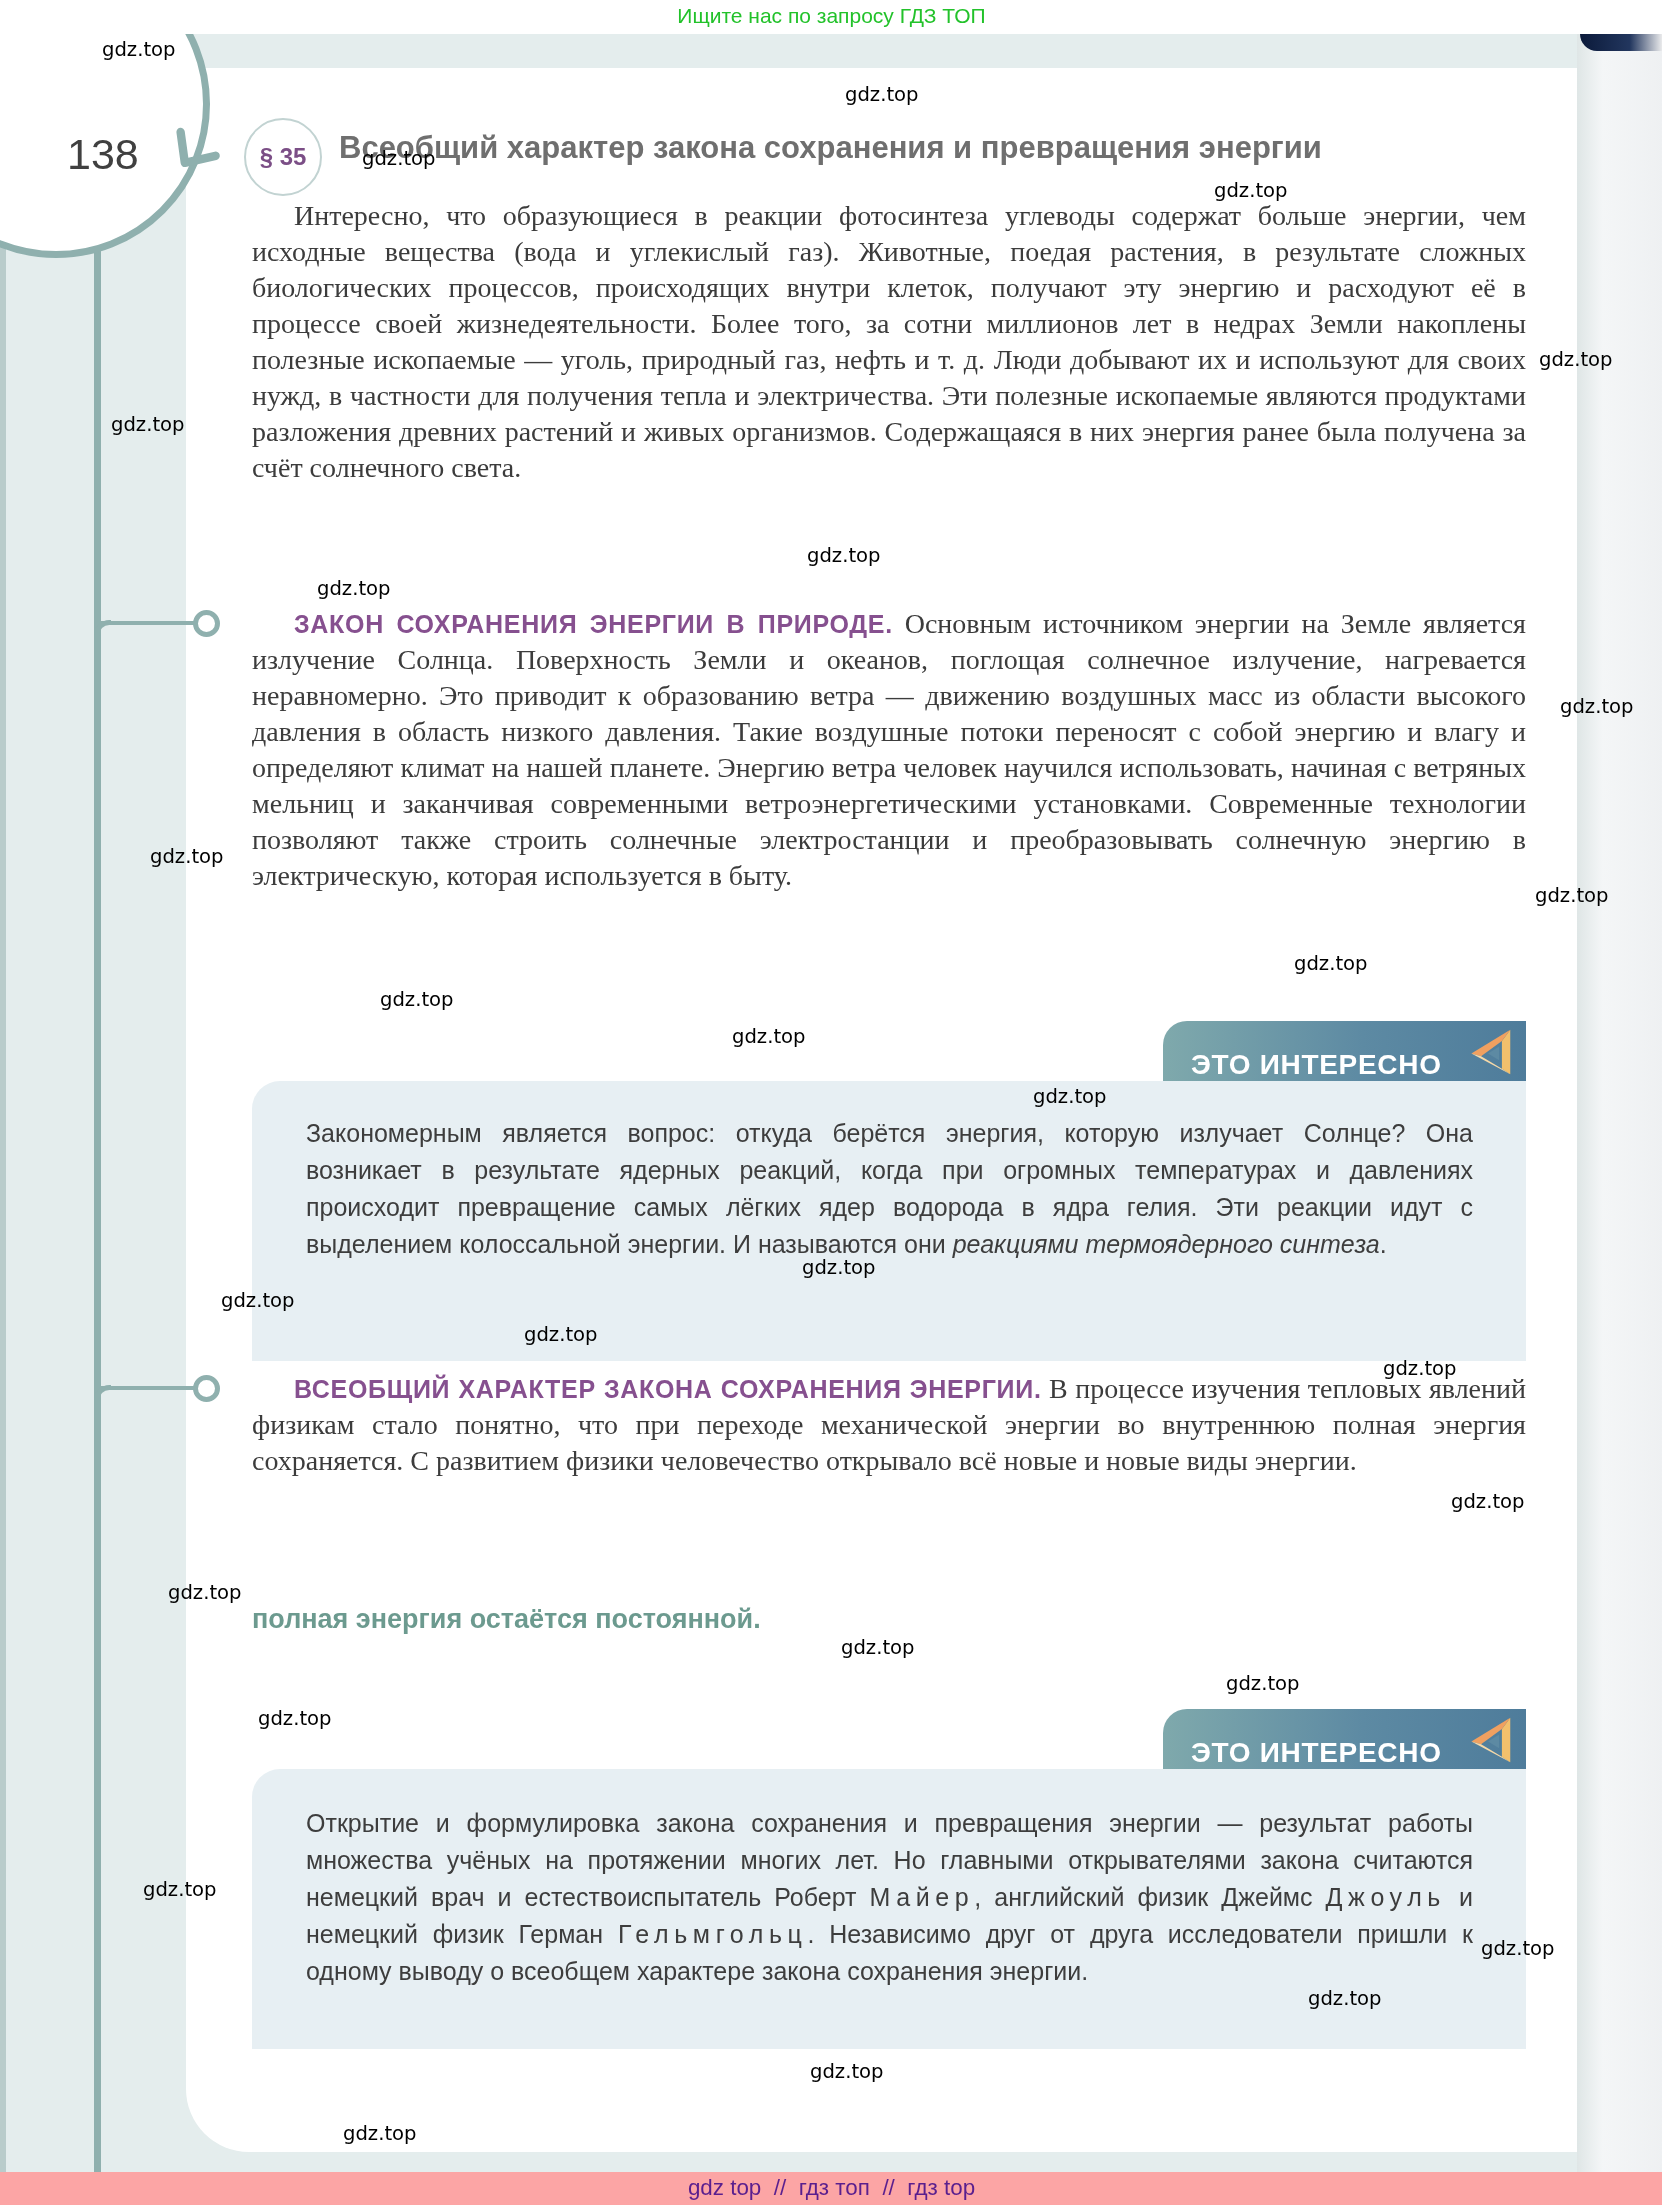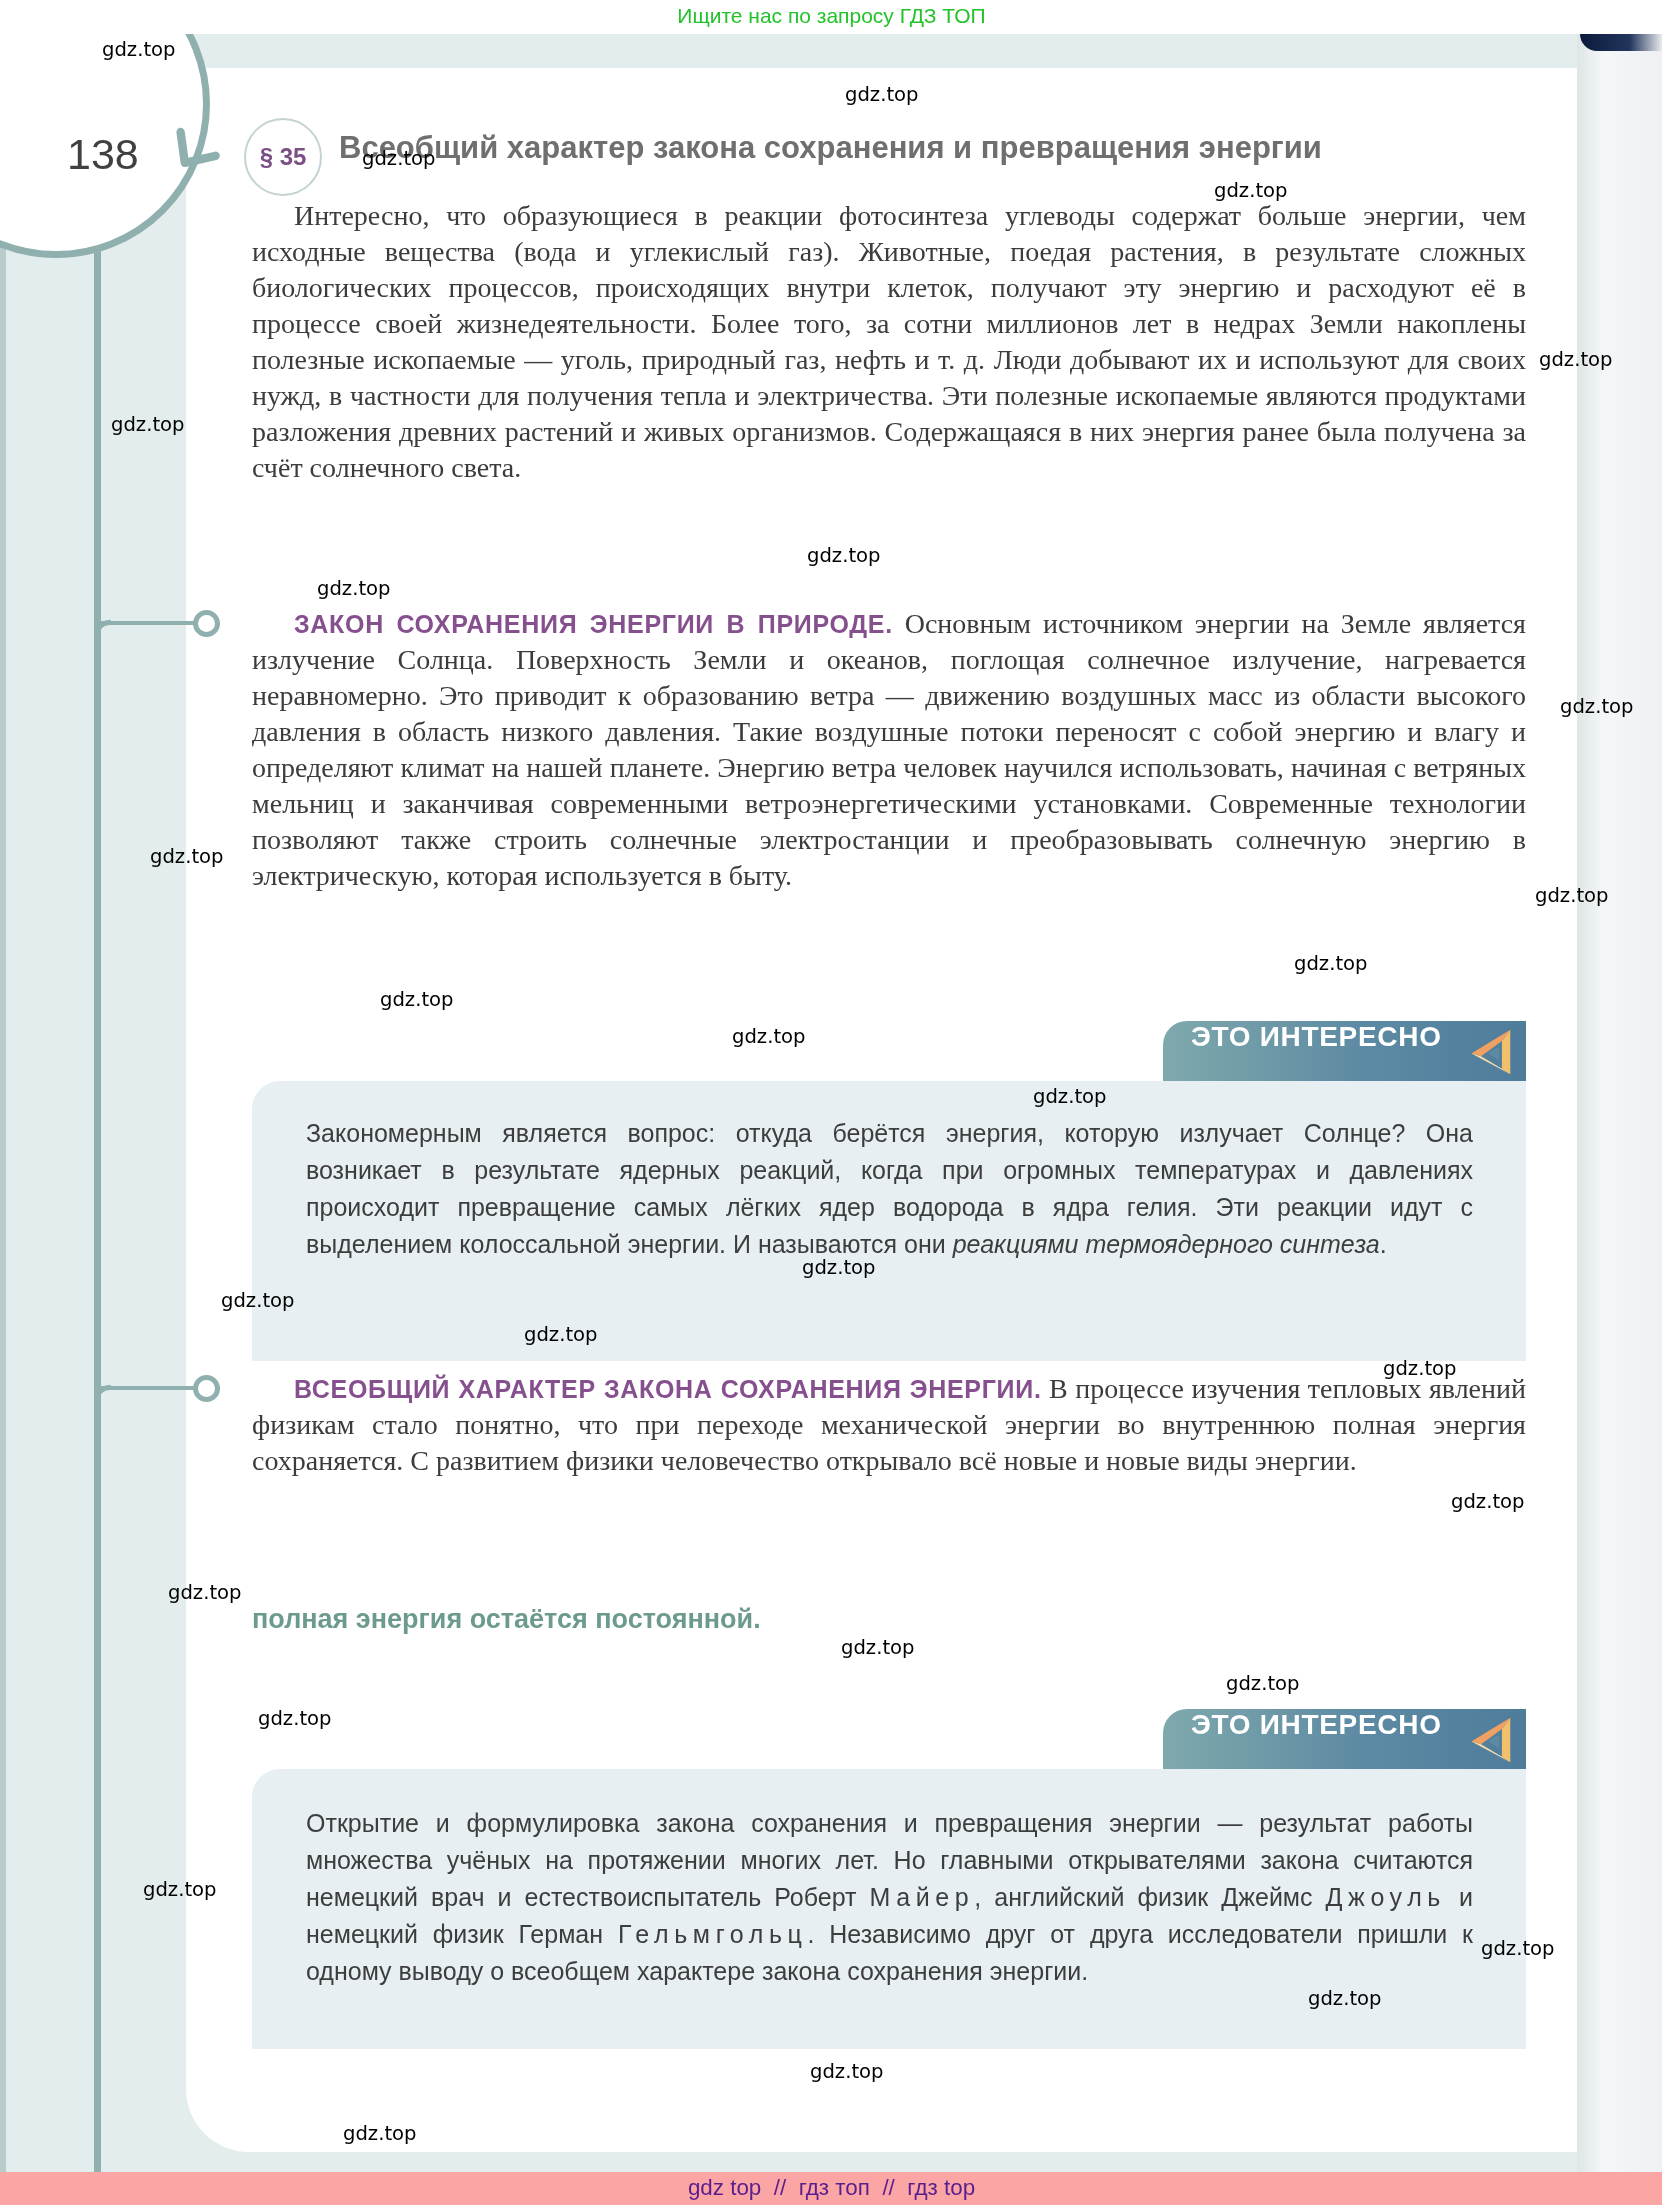--- a/index.html
+++ b/index.html
@@ -16,21 +16,21 @@
   .arrow { position:absolute; left:161px; top:91px; width:63px; height:49px; }
   .sect-badge { position:absolute; left:244px; top:84px; width:78px; height:78px; border:2.8px solid #c2d3d2; border-radius:50%; box-sizing:border-box; display:flex; align-items:center; justify-content:center; font-family:"Liberation Sans", sans-serif; font-weight:bold; font-size:24px; color:#7b4e86; }
   .sect-title { position:absolute; left:339px; top:96px; font-family:"Liberation Sans", sans-serif; font-size:31px; color:#6f6f6f; white-space:nowrap;font-weight:bold; }
   .text { position:absolute; left:252px; width:1274px; font-size:28px; line-height:36px; color:#3c3c3c; text-align:justify; }
   .text p { margin:0; }
   .text .indent { text-indent:42px; }
   .heading { font-family:"Liberation Sans", sans-serif; font-weight:bold; color:#86508f; letter-spacing:0.7px; font-size:25px; }
   .connector { position:absolute; left:98px; width:98px; height:4.2px; background:#8fb0ae; }
   .connector::before { content:""; position:absolute; left:-4.2px; top:-1.4px; width:17px; height:17px; border-left:5.6px solid #8fb0ae; border-top:5.6px solid #8fb0ae; border-top-left-radius:15.4px; box-sizing:border-box; }
   .node { position:absolute; left:193px; width:27px; height:27px; border:5.6px solid #8fb0ae; border-radius:50%; box-sizing:border-box; background:#fff; }
-  .callout-tab { position:absolute; left:1163px; width:363px; height:60px; background:linear-gradient(90deg,#7fa9ac 0%,#5d8aa3 55%,#4e7c9b 100%); border-top-left-radius:24px; display:flex; align-items:flex-start; }
+  .callout-tab { position:absolute; left:1163px; width:363px; height:60px; background:linear-gradient(90deg,#7fa9ac 0%,#5d8aa3 55%,#4e7c9b 100%); border-top-left-radius:24px; display:flex; align-items:flex-end; }
   .callout-tab .label { font-family:"Liberation Sans", sans-serif; font-weight:bold; color:#fff; font-size:28px; letter-spacing:0.7px; margin-left:28px; }
   .callout-tab svg { position:absolute; right:9.8px; top:5.6px; }
   .callout-box { position:absolute; left:252px; width:1274px; background:#e7eff3; border-top-left-radius:28px; }
   .callout-text { position:absolute; left:294px; width:1191px; font-family:"Liberation Sans", sans-serif; font-size:25px; line-height:37px; color:#3d3d3d; text-align:justify; }
   .callout-text p { margin:12px; }
   .spaced { letter-spacing:5.6px; }
   .em { font-style:italic; }
   .emph-green { position:absolute; left:252px; font-family:"Liberation Sans", sans-serif; font-weight:bold; font-size:27px; color:#6c9a8f; }
   .wm { position:absolute; font-family:"DejaVu Sans", sans-serif; font-size:19.6px; color:#000; white-space:nowrap; }
   .bottom-banner { position:absolute; left:0; top:2172px; width:1663px; height:33px; background:#fca5a5; text-align:center; font-family:"Liberation Sans", sans-serif; font-size:22.4px; line-height:31px; }

